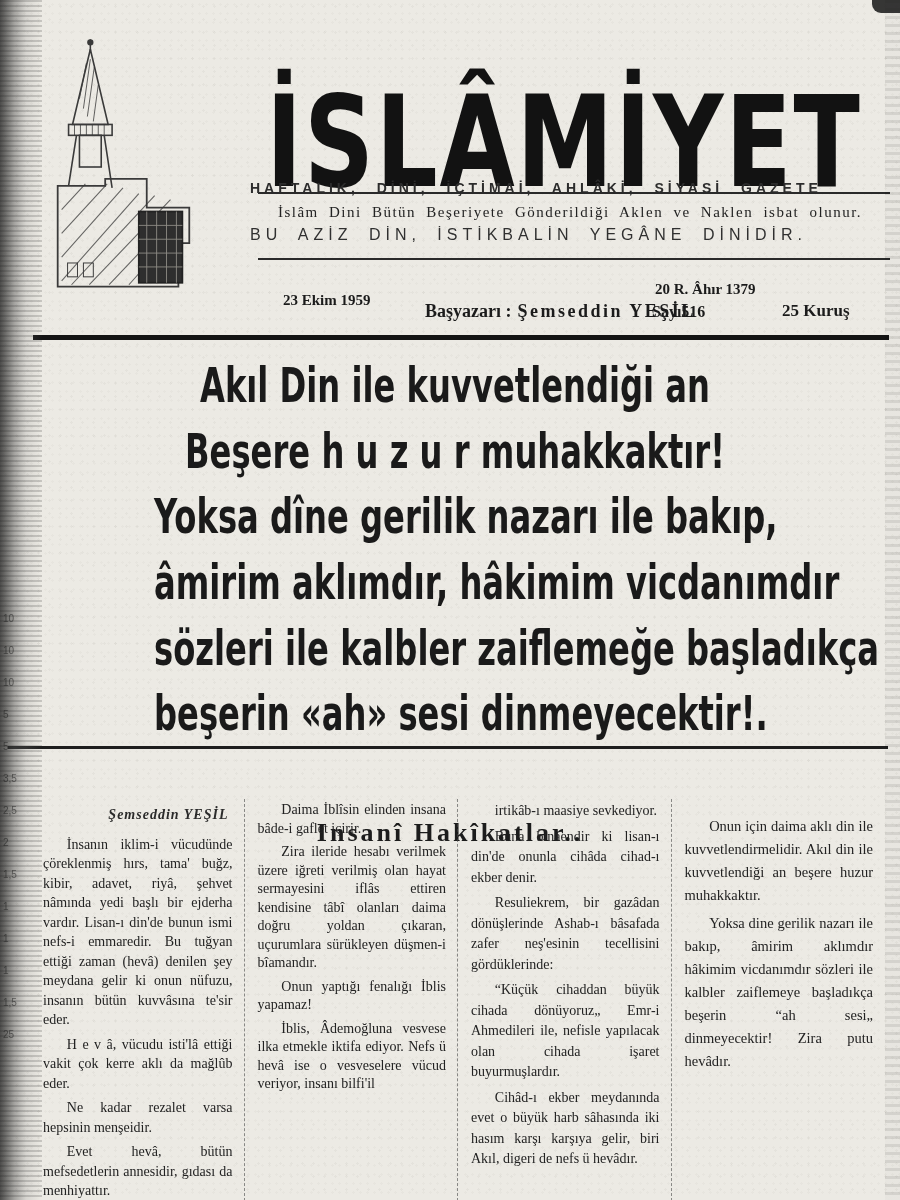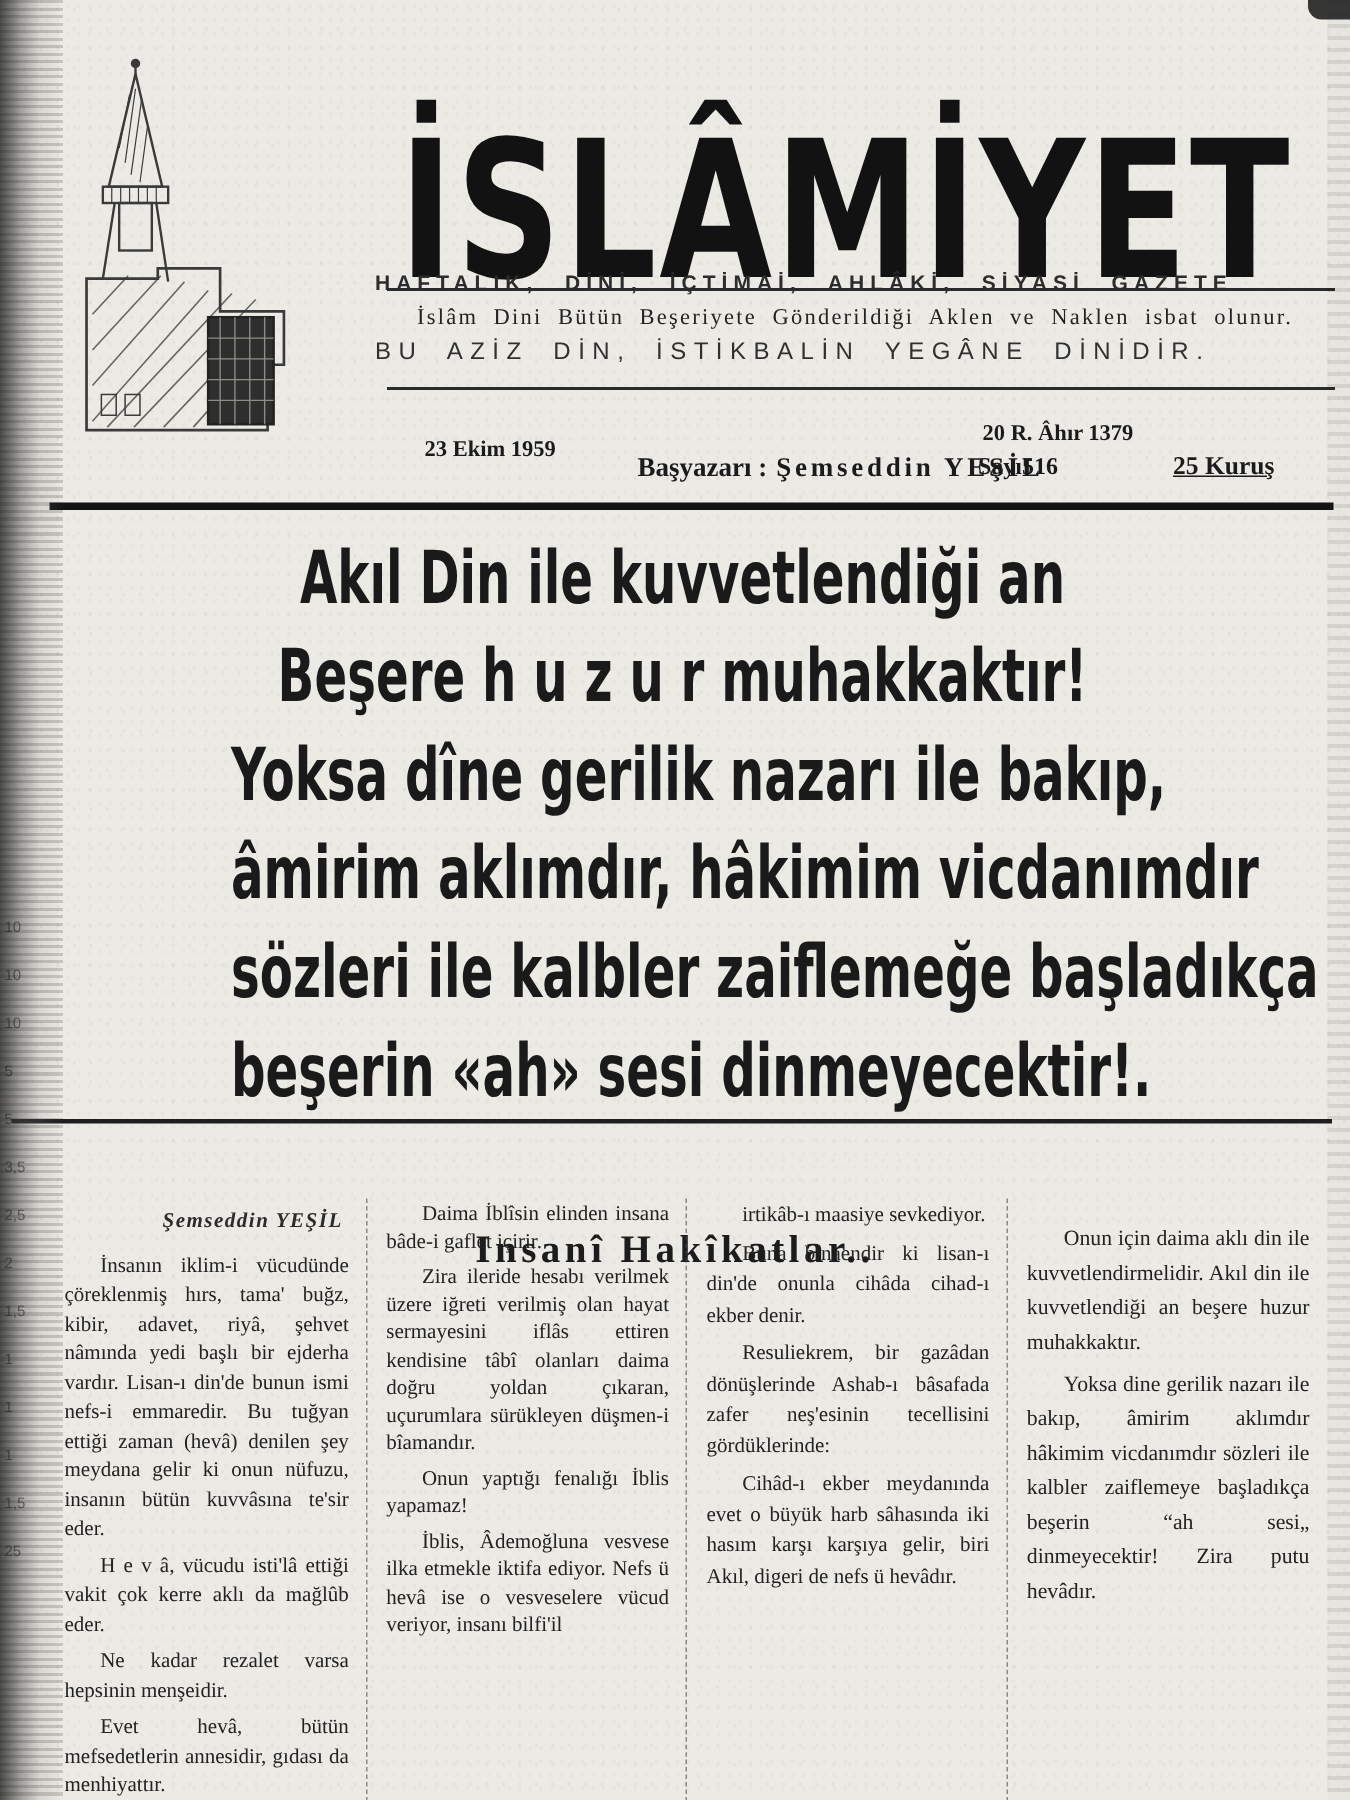--- a/index.html
+++ b/index.html
@@ -55,21 +55,21 @@
     position:absolute;left:250px;top:226px;width:640px;text-align:left;
     font-family:"Liberation Sans", sans-serif;font-size:16px;
     letter-spacing:5px;word-spacing:7px;color:#303030;
   }
   .date-greg{position:absolute;left:283px;top:292px;font-weight:bold;font-size:15px;}
   .editor{position:absolute;left:425px;top:301px;font-weight:bold;font-size:18px;}
   .editor .name{letter-spacing:2.5px;margin-left:6px;}
   .date-hijri{position:absolute;left:655px;top:281px;font-weight:bold;font-size:15px;}
   .issue{position:absolute;left:652px;top:303px;font-weight:bold;font-size:16px;}
   .issue .num{margin-left:0;}
-  .price{position:absolute;left:782px;top:301px;font-weight:bold;font-size:17px;text-decoration:underline;}
+  .price{position:absolute;left:782px;top:301px;font-weight:bold;font-size:17px;}
   .thick-rule{position:absolute;left:33px;width:856px;top:335px;height:5px;background:#141414;}
 
   
   .headline{
     position:absolute;left:25px;width:860px;top:352px;text-align:center;
     font-family:"DejaVu Sans", sans-serif;font-weight:bold;color:#1a1a1a;
     transform:scale(.70,1.06);transform-origin:top center;white-space:nowrap;
   }
   .headline .hl{font-size:46px;line-height:62px;}
   .hl-rule{position:absolute;left:8px;width:880px;top:746px;height:3px;background:#1e1e1e;}
@@ -185,20 +185,21 @@
     <div class="col col-2">
       <p>Daima İblîsin elinden insana bâde-i gaflet içirir.</p>
       <p>Zira ileride hesabı verilmek üzere iğreti verilmiş olan hayat sermayesini iflâs ettiren kendisine tâbî olanları daima doğru yoldan çıkaran, uçurumlara sürükleyen düşmen-i bîamandır.</p>
       <p>Onun yaptığı fenalığı İblis yapamaz!</p>
       <p>İblis, Âdemoğluna vesvese ilka etmekle iktifa ediyor. Nefs ü hevâ ise o vesveselere vücud veriyor, insanı bilfi'il</p>
     </div>
     <div class="col col-3">
       <p>irtikâb-ı maasiye sevkediyor.</p>
       <p>Buna binaendir ki lisan-ı din'de onunla cihâda cihad-ı ekber denir.</p>
       <p>Resuliekrem, bir gazâdan dönüşlerinde Ashab-ı bâsafada zafer neş'esinin tecellisini gördüklerinde:</p>
+      <p>“Küçük cihaddan büyük cihada dönüyoruz„ Emr-i Ahmedileri ile, nefisle yapılacak olan cihada işaret buyurmuşlardır.</p>
       <p>Cihâd-ı ekber meydanında evet o büyük harb sâhasında iki hasım karşı karşıya gelir, biri Akıl, digeri de nefs ü hevâdır.</p>
     </div>
     <div class="col col-4">
       <p>Onun için daima aklı din ile kuvvetlendirmelidir. Akıl din ile kuvvetlendiği an beşere huzur muhakkaktır.</p>
       <p>Yoksa dine gerilik nazarı ile bakıp, âmirim aklımdır hâkimim vicdanımdır sözleri ile kalbler zaiflemeye başladıkça beşerin “ah sesi„ dinmeyecektir! Zira putu hevâdır.</p>
     </div>
   </div>
 
 </div>
 

